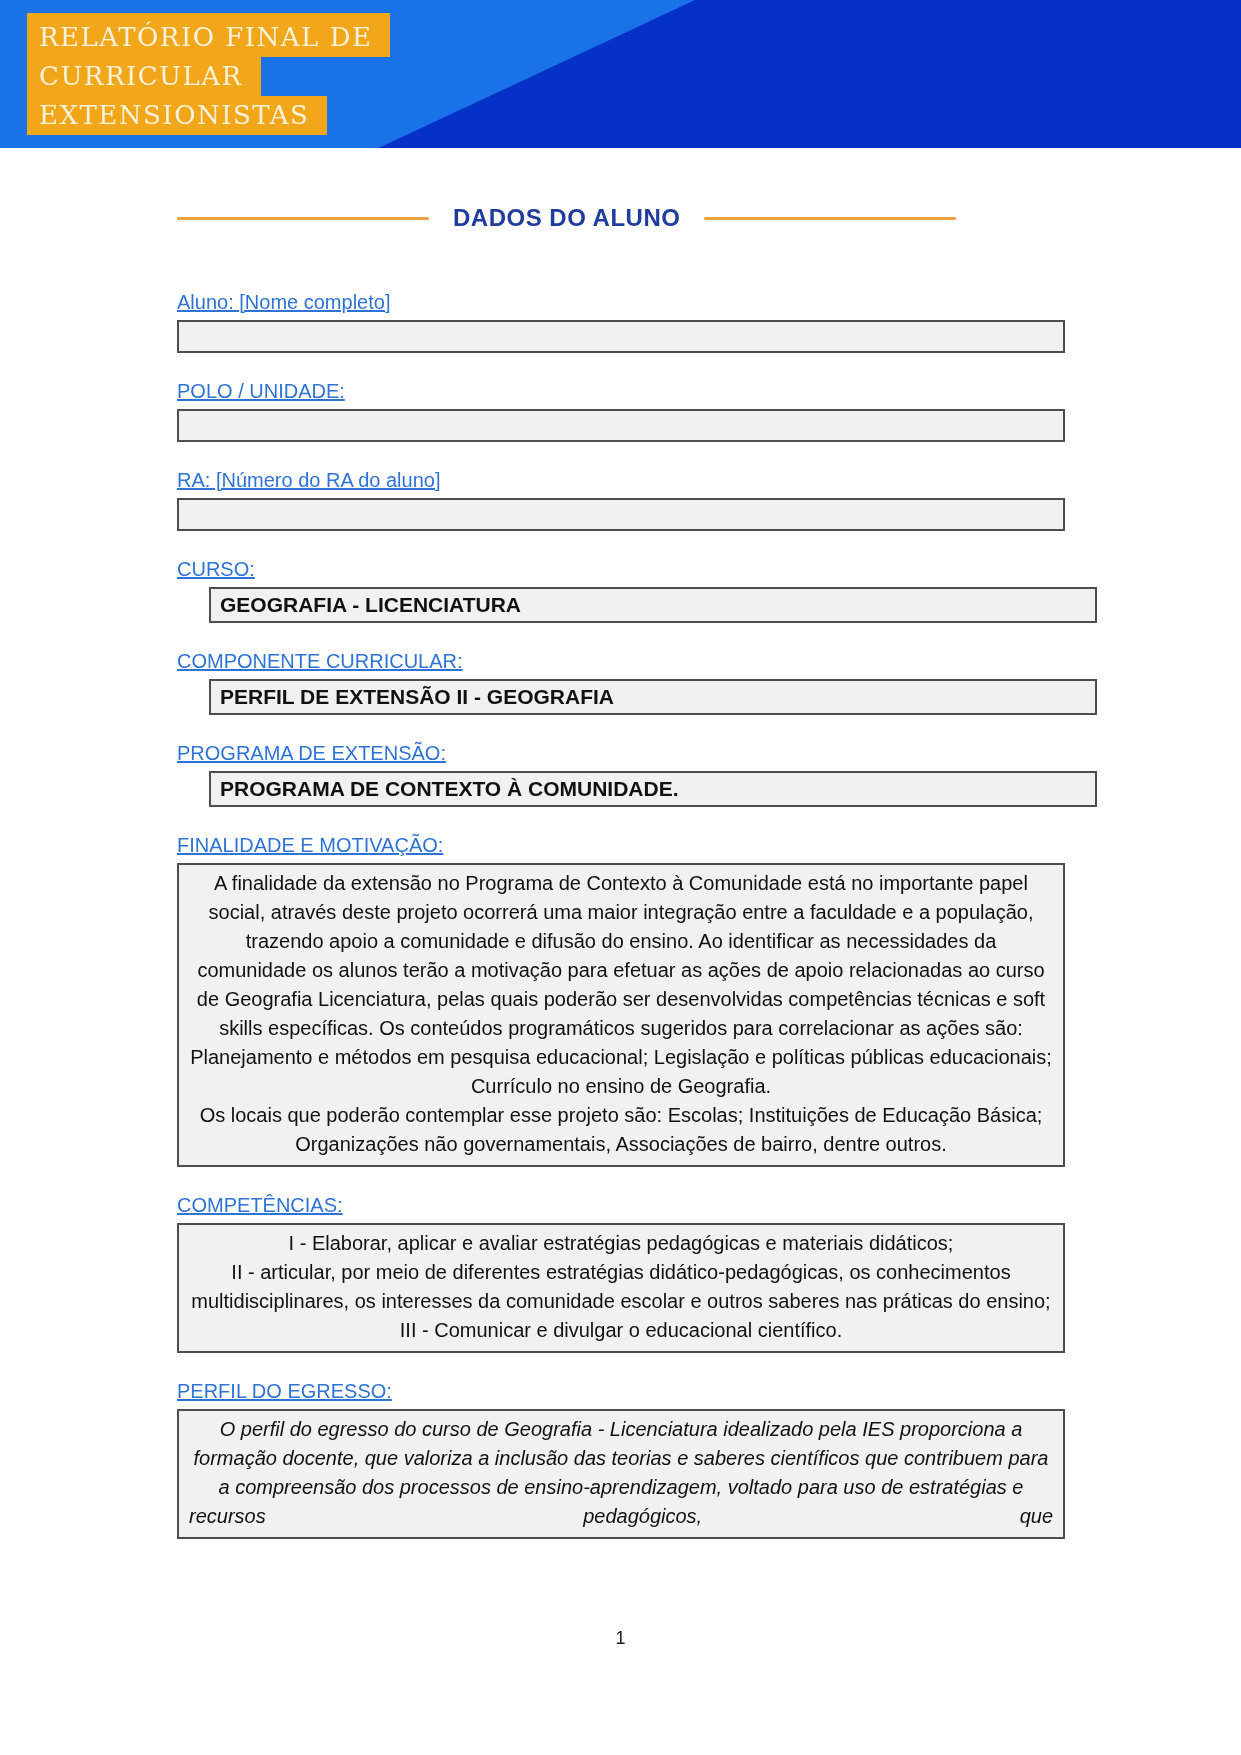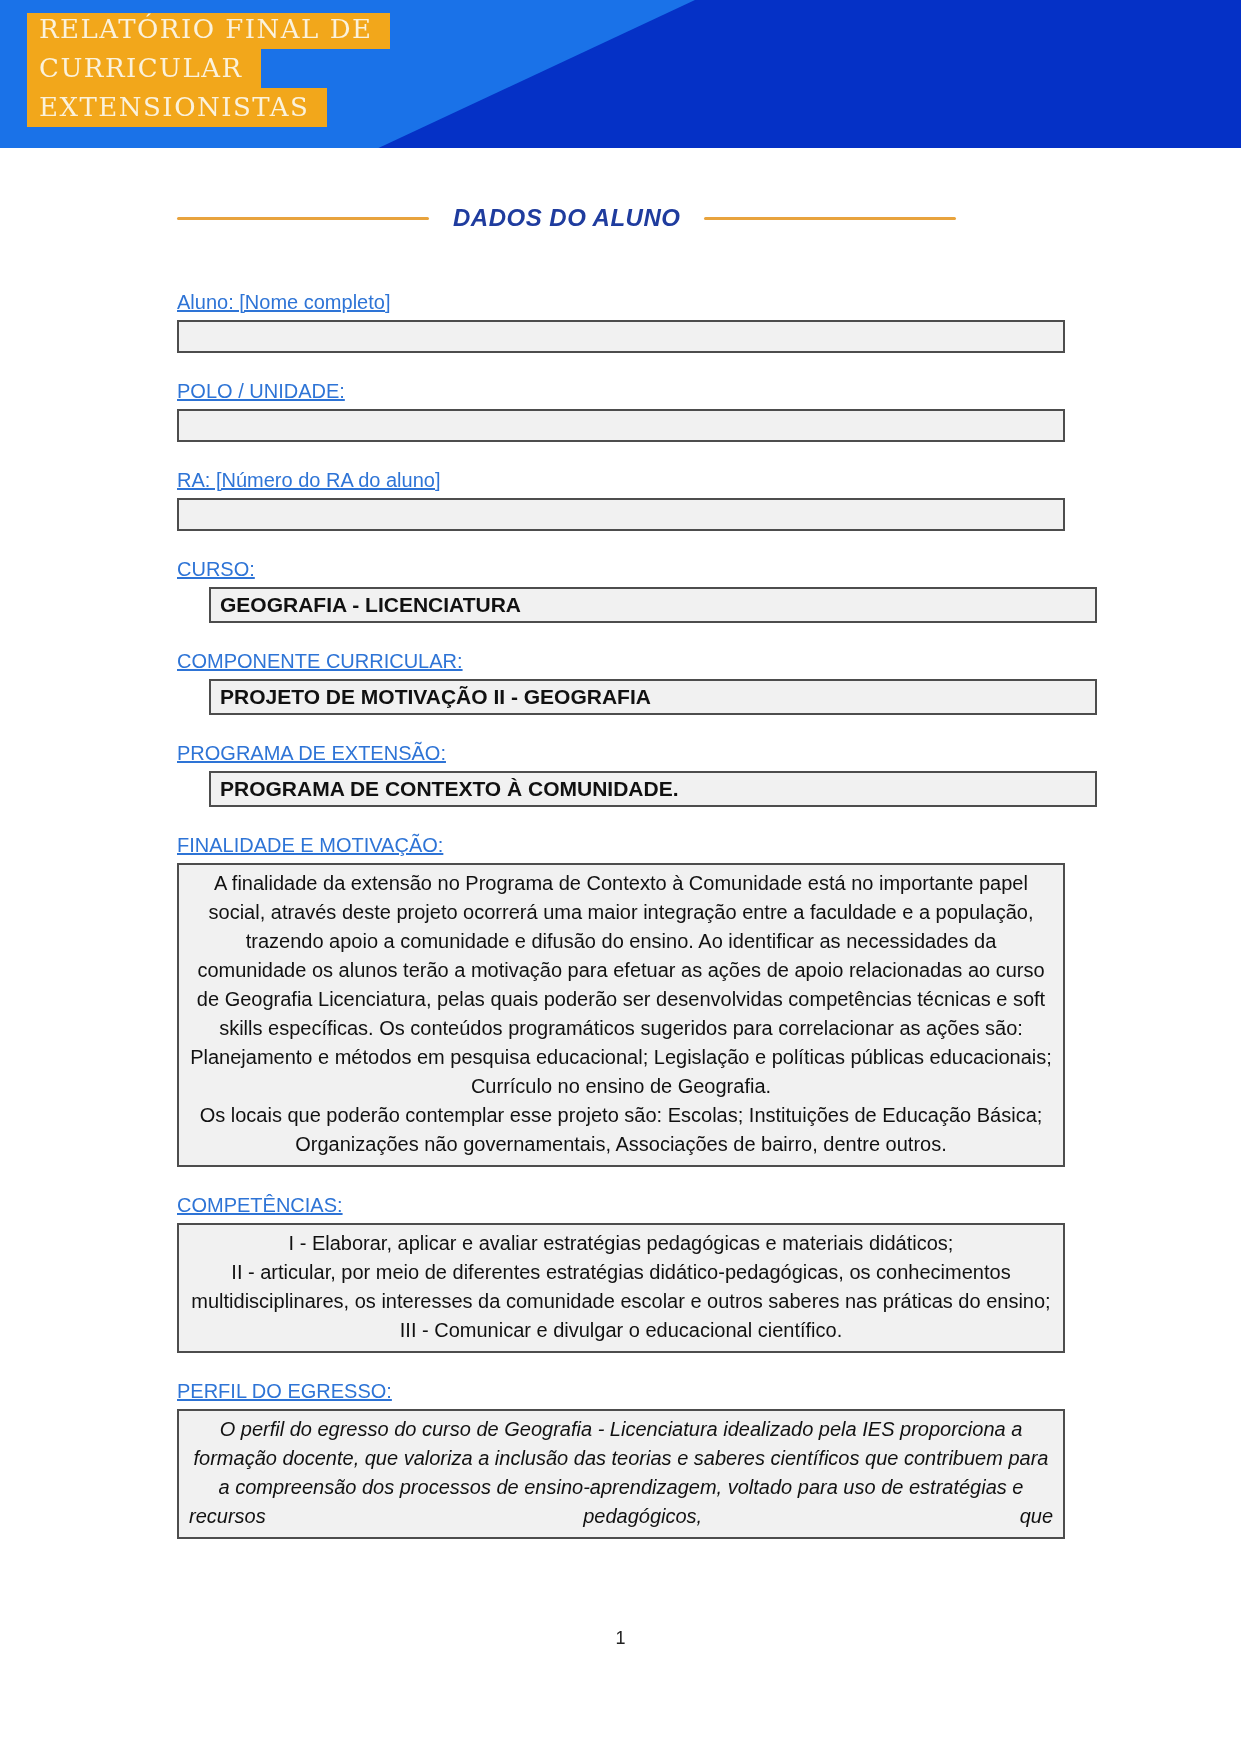--- a/index.html
+++ b/index.html
@@ -36,35 +36,34 @@
   .banner-line {
     display: table;
     background: #F2A71B;
     color: #FBF2DC;
     font-family: "DejaVu Serif", serif;
     font-size: 26px;
     letter-spacing: 1.5px;
     padding: 4px 18px 5px 12px;
     white-space: nowrap;
   }
-  .banner-line.first { padding-top: 1px; }
+  .banner-line.first { padding-top: 9px; }
 
   
   .content {
     position: relative;
     width: 888px;
     margin-left: 177px;
   }
 
   .title-row {
     display: flex;
     align-items: center;
     width: 760px;
     margin: 56px 0 58px 0;
-    font-style: italic;
   }
   .title-line {
     height: 3px;
     flex: 0 0 252px;
     background: #E8A33D;
     border-radius: 2px;
   }
   .title-text {
     margin: 0 24px;
     color: #1F3C9E;
@@ -155,21 +154,21 @@
       <div class="box input-box"></div>
     </div>
 
     <div class="group">
       <div class="label">CURSO:</div>
       <div class="box value-box">GEOGRAFIA - LICENCIATURA</div>
     </div>
 
     <div class="group">
       <div class="label">COMPONENTE CURRICULAR:</div>
-      <div class="box value-box">PROJETO DE MOTIVAÇÃO II - GEOGRAFIA</div>
+      <div class="box value-box">PERFIL DE EXTENSÃO II - GEOGRAFIA</div>
     </div>
 
     <div class="group">
       <div class="label">PROGRAMA DE EXTENSÃO:</div>
       <div class="box value-box">PROGRAMA DE CONTEXTO À COMUNIDADE.</div>
     </div>
 
     <div class="group">
       <div class="label">FINALIDADE E MOTIVAÇÃO:</div>
       <div class="box para-box">

